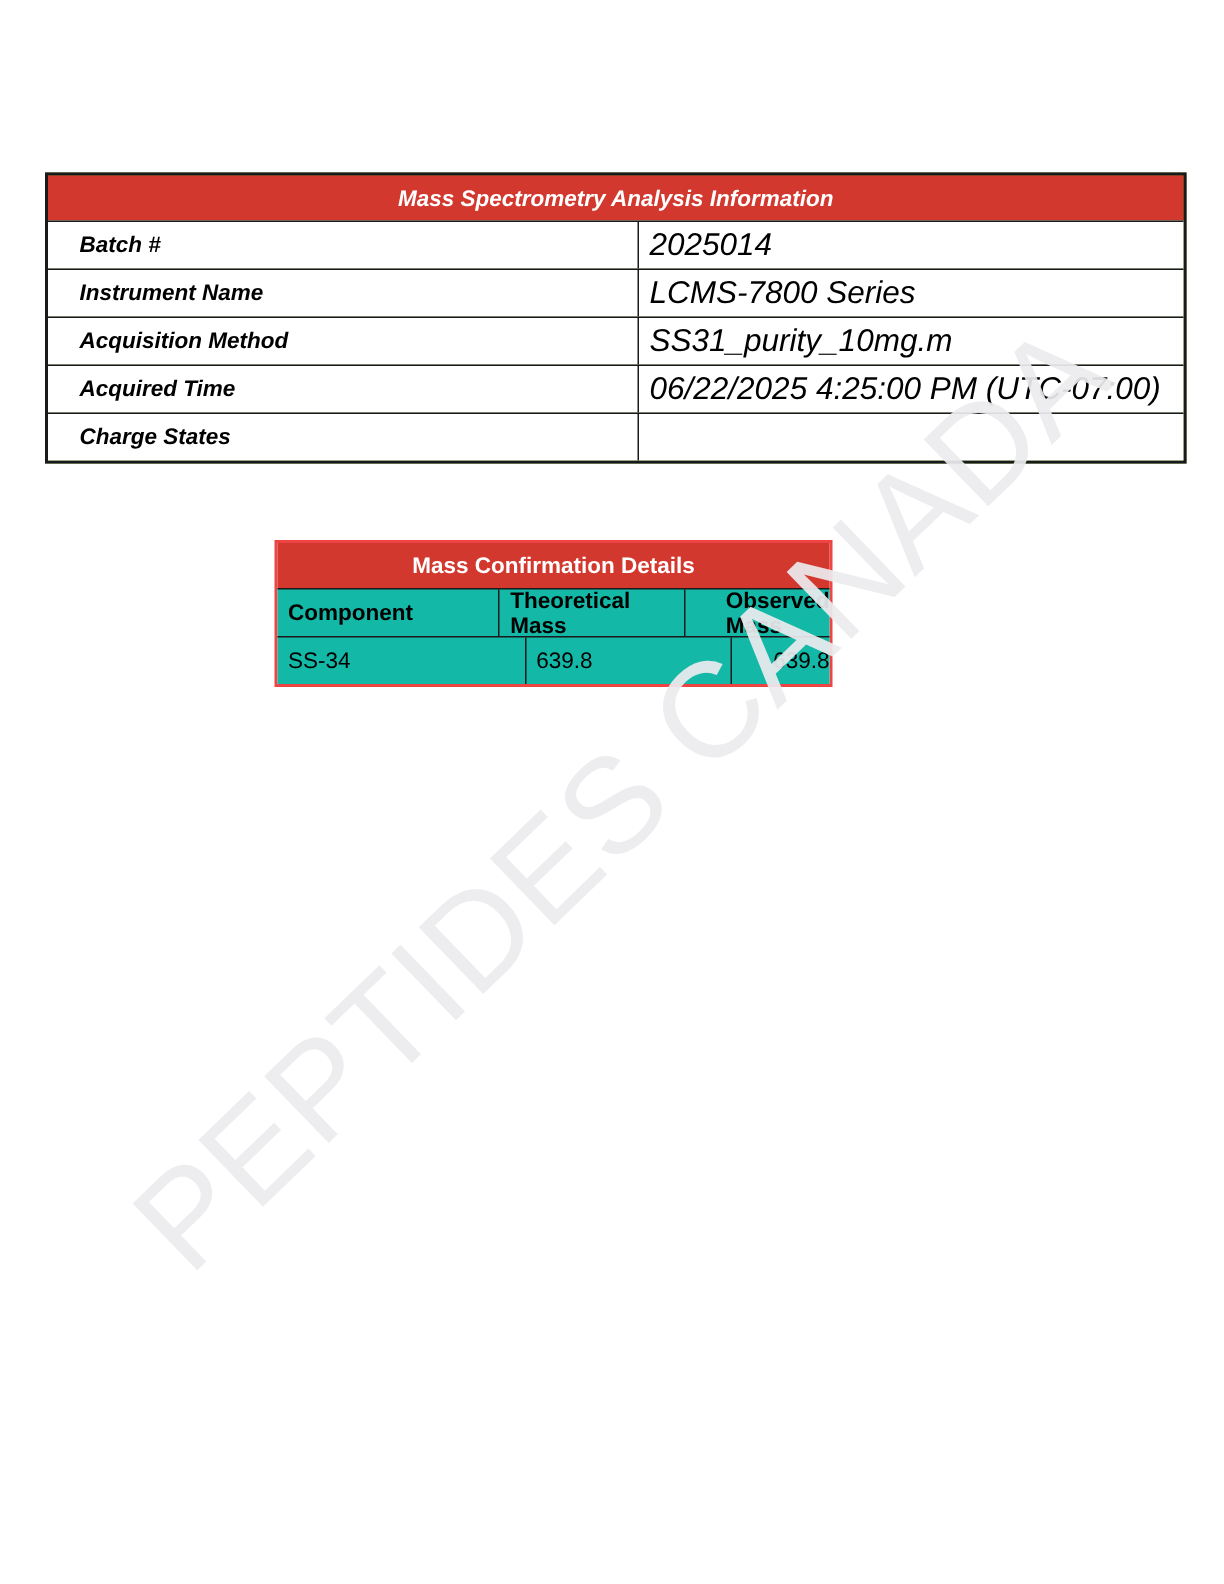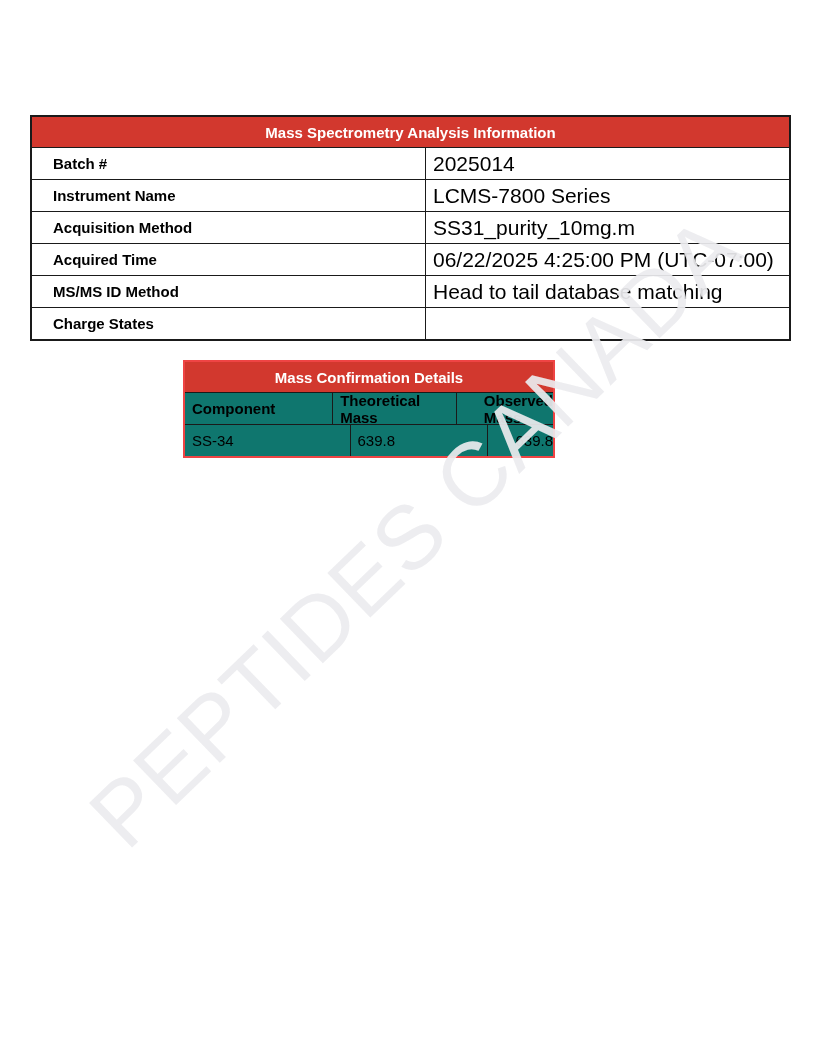--- a/index.html
+++ b/index.html
@@ -17,20 +17,21 @@
   }
 
   
   .ms-table {
     position: absolute;
     left: 30px;
     top: 115px;
     width: 761px;
     border: 2px solid #1a1a1a;
     background: #4d7c0f;
+    font-style: italic;
   }
   .table-title {
     height: 30px;
     background: #d2382e;
     color: #ffffff;
     font-weight: bold;
     font-size: 15px;
     display: flex;
     align-items: center;
     justify-content: center;
@@ -65,21 +66,21 @@
     left: 183px;
     top: 360px;
     width: 372px;
     border: 2px solid #ef4444;
     background: #ffffff;
   }
   .conf-row {
     display: flex;
     height: 32px;
     border-top: 1px solid #1a1a1a;
-    background: #0f766e;
+    background: #14b8a6;
   }
   .conf-cell {
     font-size: 15px;
     display: flex;
     align-items: center;
     padding-left: 7px;
   }
   .conf-cell.c0 { width: 168px; border-right: 1px solid #1a1a1a; }
   .conf-cell.c1 { width: 140px; border-right: 1px solid #1a1a1a; }
   .conf-cell.c2 { flex: 1; margin-left: 20px; }
@@ -123,24 +124,20 @@
     <div class="kv-row">
       <div class="kv-label">Acquisition Method</div>
       <div class="kv-value">SS31_purity_10mg.m</div>
     </div>
 
     <div class="kv-row">
       <div class="kv-label">Acquired Time</div>
       <div class="kv-value">06/22/2025 4:25:00 PM (UTC-07:00)</div>
     </div>
 
-    <div class="kv-row">
-      <div class="kv-label">MS/MS ID Method</div>
-      <div class="kv-value">Head to tail database matching</div>
-    </div>
 
     <div class="kv-row">
       <div class="kv-label">Charge States</div>
     </div>
   </div>
 
   <div class="conf-table">
     <div class="table-title">Mass Confirmation Details</div>
 
     <div class="conf-row conf-head">

